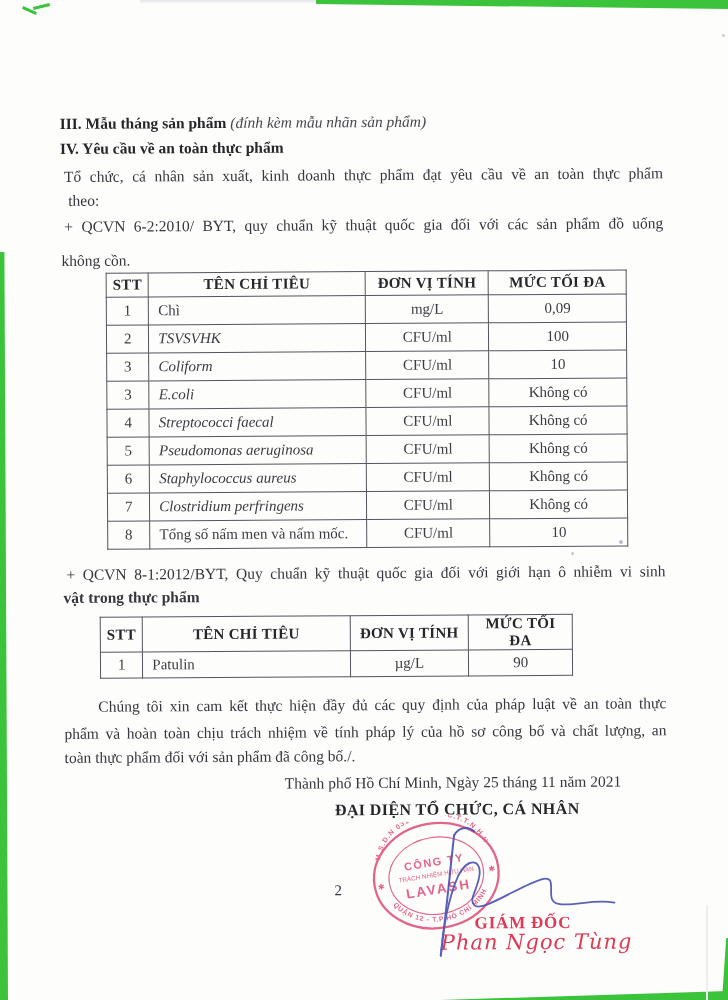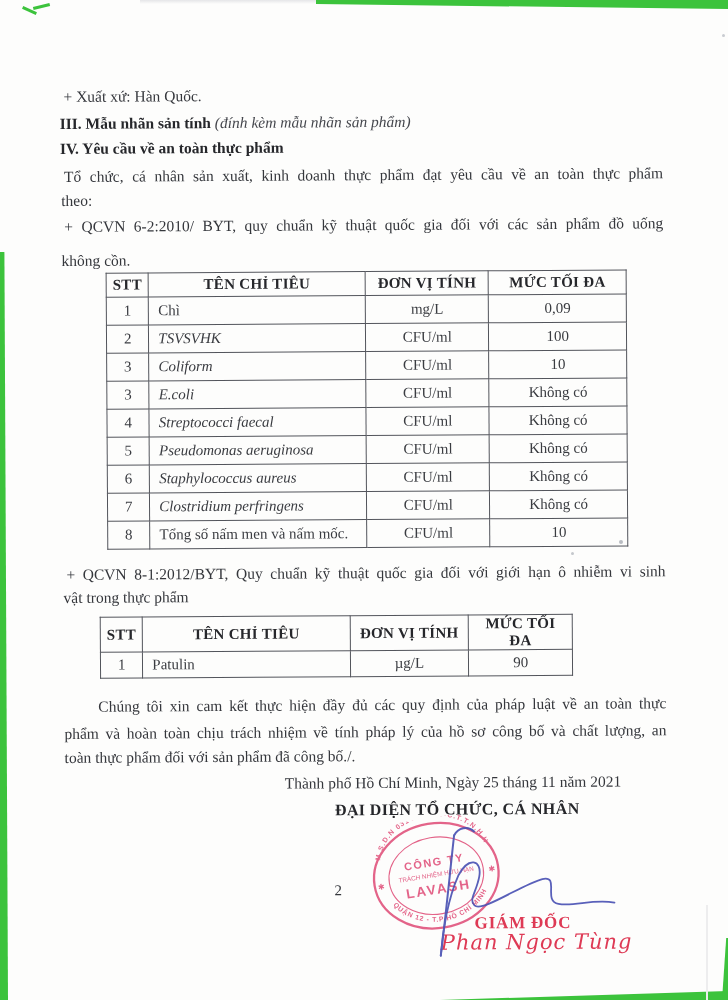--- a/index.html
+++ b/index.html
@@ -40,31 +40,30 @@
           background:#ededee;}
 </style>
 </head>
 <body>
 
 <div class="page">
   <div class="topshadow"></div>
 
   <div class="sheet">
 
-    <div class="line" style="left:66px;top:84px;">+ Xuất xứ: Hàn Quốc.</div>
 
     <div class="line" style="left:62px;top:111px;">
-      <span class="bold">III. Mẫu nhãn sản tính</span>
+      <span class="bold">III. Mẫu tháng sản phẩm</span>
       <span class="italic" style="color:#45474d;">(đính kèm mẫu nhãn sản phẩm)</span>
     </div>
 
     <div class="line bold" style="left:62px;top:136px;">IV. Yêu cầu về an toàn thực phẩm</div>
 
     <div class="wrapline" style="left:66px;top:164px;width:599px;">Tổ chức, cá nhân sản xuất, kinh doanh thực phẩm đạt yêu cầu về an toàn thực phẩm</div>
-    <div class="line" style="left:63px;top:188px;">theo:</div>
+    <div class="line" style="left:70px;top:188px;">theo:</div>
 
     <div class="wrapline" style="left:66px;top:214px;width:599px;">+ QCVN 6-2:2010/ BYT, quy chuẩn kỹ thuật quốc gia đối với các sản phẩm đồ uống</div>
     <div class="line" style="left:63px;top:248px;">không cồn.</div>
 
     <table class="t1" style="left:107px;top:271px;width:521px;">
       <colgroup>
           <col style="width:36px">
           <col style="width:220px">
           <col style="width:125px">
           <col style="width:140px">
@@ -127,21 +126,21 @@
       <tr>
         <td class="c">8</td>
         <td class="name">Tổng số nấm men và nấm mốc.</td>
         <td class="c">CFU/ml</td>
         <td class="c">10</td>
       </tr>
     </tbody>
       </table>
 
     <div class="wrapline" style="left:66px;top:562px;width:599px;">+ QCVN 8-1:2012/BYT, Quy chuẩn kỹ thuật quốc gia đối với giới hạn ô nhiễm vi sinh</div>
-    <div class="line" style="left:63px;top:585px;">vật trong thực phẩm</div>
+    <div class="line" style="left:63px;top:585px;font-weight:bold;">vật trong thực phẩm</div>
 
     <table class="t2" style="left:99px;top:615px;width:473px;">
       <colgroup>
           <col style="width:42px">
           <col style="width:208px">
           <col style="width:119px">
           <col style="width:104px">
         </colgroup>
       <tbody>
           <tr>

